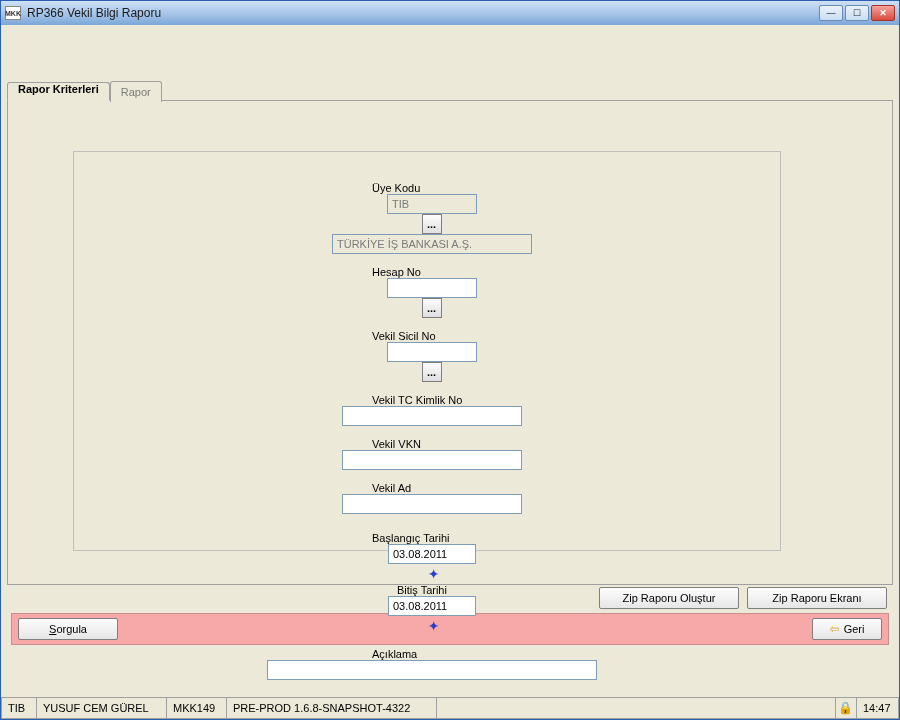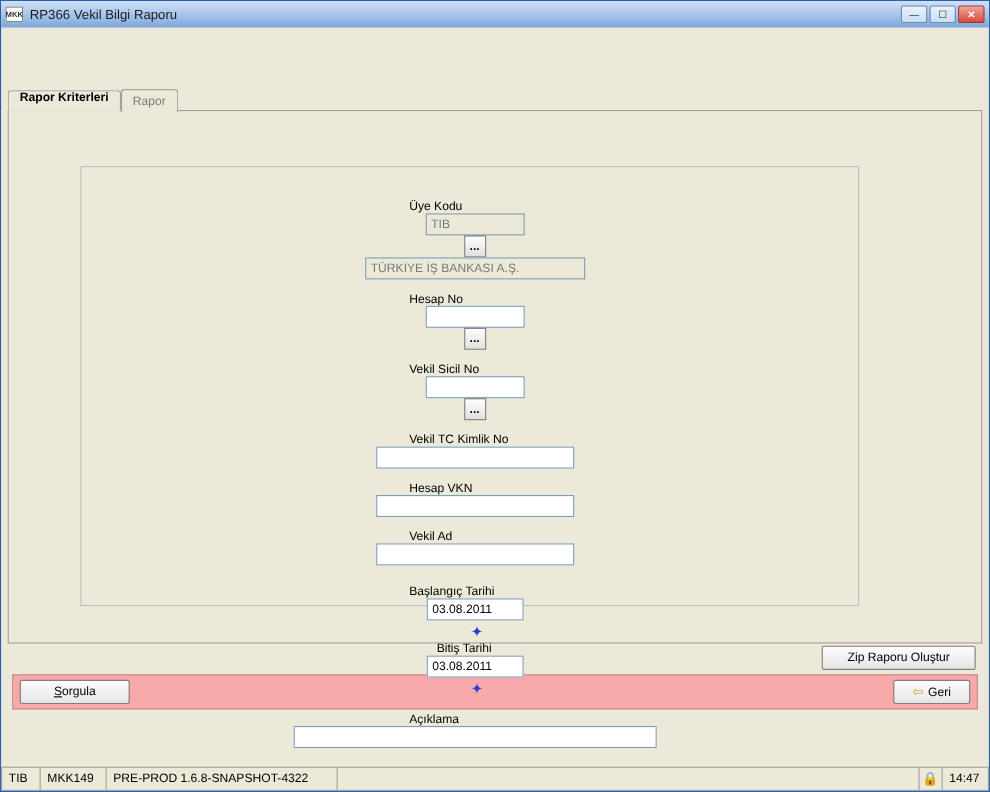--- a/index.html
+++ b/index.html
@@ -285,21 +285,21 @@
           <input class="txt" style="width: 90px;" value="">
           <span class="ellipsis-btn">...</span>
         </div>
 
         <div class="form-row">
           <label class="lbl">Vekil TC Kimlik No</label>
           <input class="txt" style="width: 180px;" value="">
         </div>
 
         <div class="form-row">
-          <label class="lbl">Hesap VKN</label>
+          <label class="lbl">Vekil VKN</label>
           <input class="txt" style="width: 180px;" value="">
         </div>
 
         <div class="form-row">
           <label class="lbl">Vekil Ad</label>
           <input class="txt" style="width: 180px;" value="">
         </div>
 
 
 
@@ -316,33 +316,35 @@
         <div class="form-row">
           <label class="lbl">Açıklama</label>
           <input class="txt" style="width: 330px;" value="">
         </div>
 
       </div>
     </div>
 
     <div class="zip-bar">
       <button class="btn" style="min-width:140px">Zip Raporu Oluştur</button>
+      <button class="btn" style="min-width:140px">Zip Raporu Ekranı</button>
     </div>
 
     <div class="pink-bar">
       <button class="btn small underline-first" style="min-width:100px">Sorgula</button>
       <button class="btn small">
         <span class="arrow-left">⇦</span><span class="underline-first">Geri</span>
       </button>
     </div>
 
   </div>
 
   <div class="statusbar">
     <div class="status-cell" style="width:36px">TIB</div>
+    <div class="status-cell" style="width:130px">YUSUF CEM GÜREL</div>
     <div class="status-cell" style="width:60px">MKK149</div>
     <div class="status-cell" style="width:210px">PRE-PROD 1.6.8-SNAPSHOT-4322</div>
     <div class="status-spacer"></div>
     <div class="lock-cell">🔒</div>
     <div class="status-cell" style="width:42px;border-right:1px solid #a0a0a0">14:47</div>
   </div>
 
 </div>
 
 </body></html>

